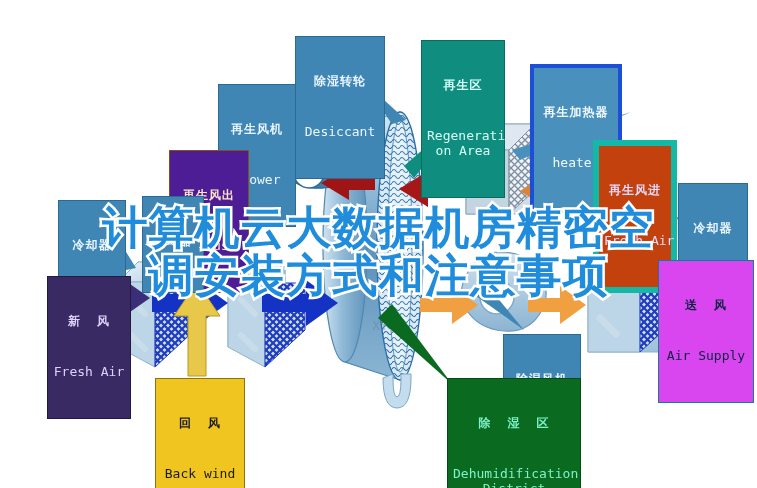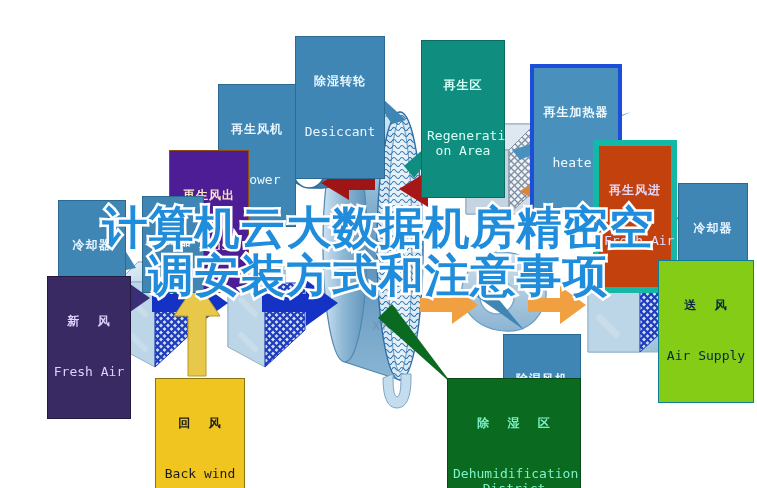--- a/index.html
+++ b/index.html
@@ -19,21 +19,21 @@
     box-sizing:border-box;
     text-align:center;
     line-height:1.12;
     white-space:pre;
     letter-spacing:0.3px;
     padding:2px 5px 3px 5px;
     z-index:30;
   }
   .lbl .cn{
     display:block;
-    font-family:Liberation Sans, sans-serif;
+    font-family:Liberation Serif, serif;
     font-weight:bold;
     font-size:12px;
     letter-spacing:1px;
   }
   .lbl .en{
     display:block;
     font-family:"DejaVu Sans Mono", monospace;
     font-size:13px;
     letter-spacing:0px;
     margin-top:1px;
@@ -41,21 +41,21 @@
 
   
   .b-steel{background:#3f86b5;color:#eaf6ff;border:1px solid #2b6a93;}
   .b-steel2{background:#4a90bd;color:#f0faff;border:4px solid #1d4ed8;}
   .b-orange{background:#4c1d95;color:#fde3c6;border:1px solid #8f4d12;}
   .b-teal{background:#0f8d7e;color:#d6fff8;border:1px solid #0a6b5f;}
   .b-purple{background:#c2410c;color:#e4d9ff;border:6px solid #14b8a6;}
   .b-purple2{background:#3a2a63;color:#ded2fb;border:1px solid #241a40;}
   .b-yellow{background:#f0c520;color:#1b1b1b;border:1px solid #8a7412;}
   .b-green{background:#0a6b20;color:#7ef2c8;border:1px solid #064a16;}
-  .b-cyan{background:#84cc16;color:#0b2340;border:1px solid #0c7e9c;}
+  .b-cyan{background:#d946ef;color:#0b2340;border:1px solid #0c7e9c;}
 
   
   #title{
     position:absolute;
     left:0;width:757px;
     top:204px;
     z-index:90;
     text-align:center;
     font-family:"DejaVu Sans", sans-serif;
     font-weight:bold;

